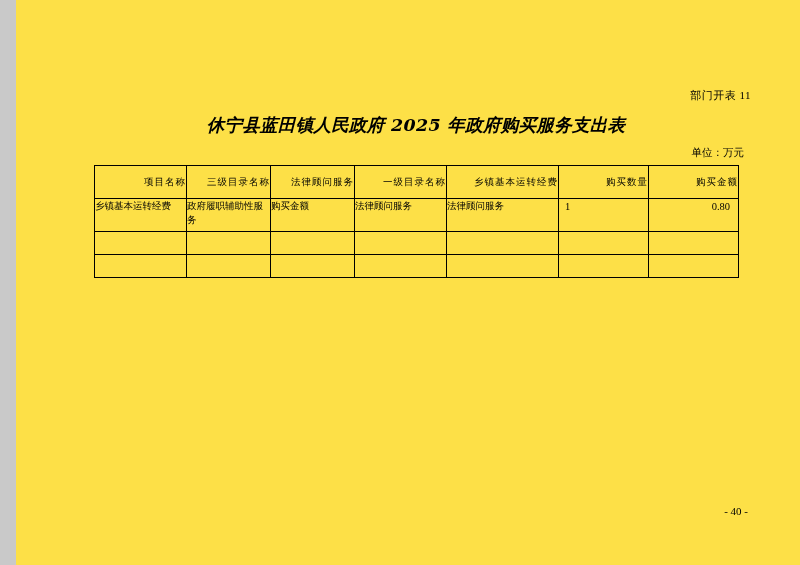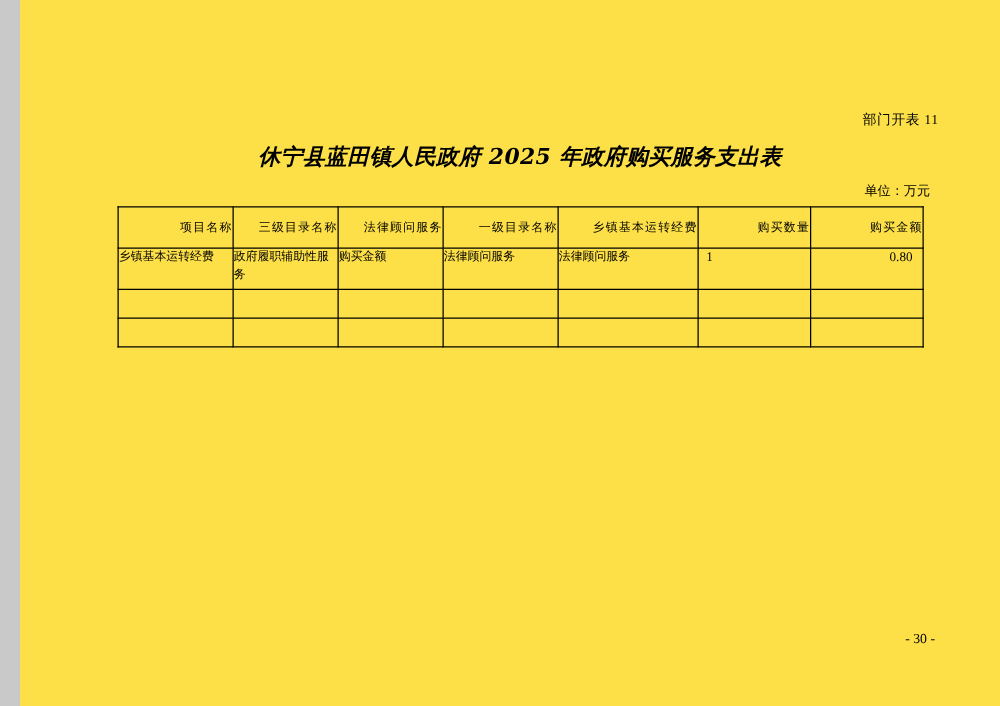--- a/index.html
+++ b/index.html
@@ -178,15 +178,15 @@
         <td class="cell"></td>
         <td class="cell"></td>
         <td class="cell"></td>
         <td class="cell"></td>
         <td class="cell numleft"></td>
         <td class="cell num"></td>
       </tr>
     </tbody>
   </table>
 
-  <div class="page-number">- 30 -</div>
+  <div class="page-number">- 40 -</div>
 
 </div>
 
 </body></html>

